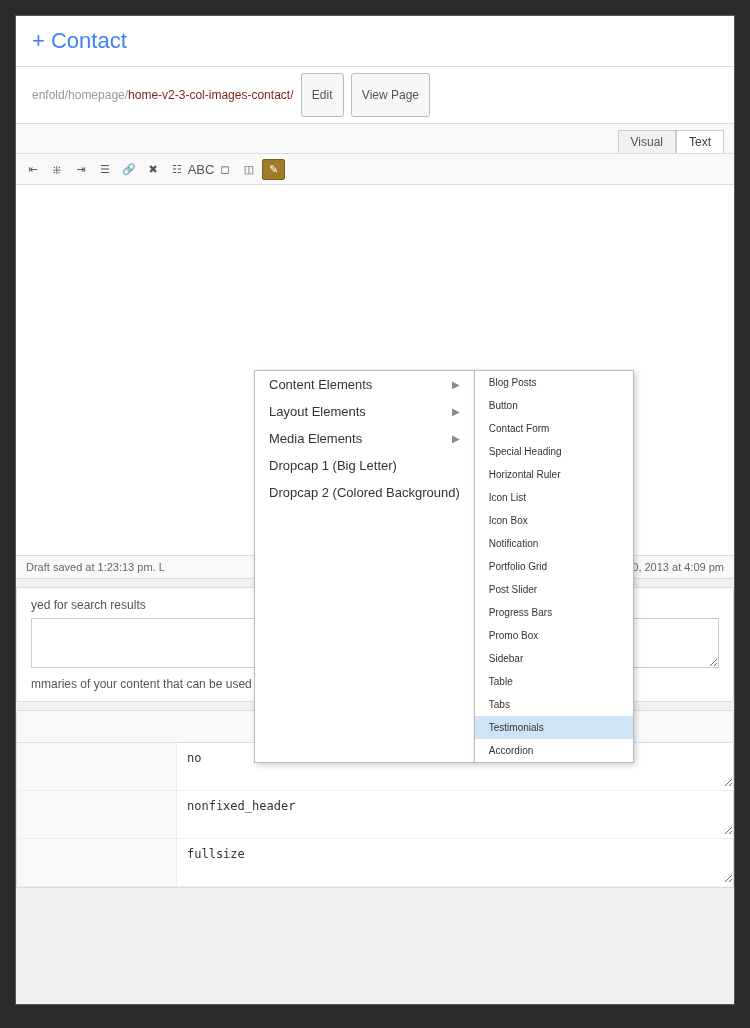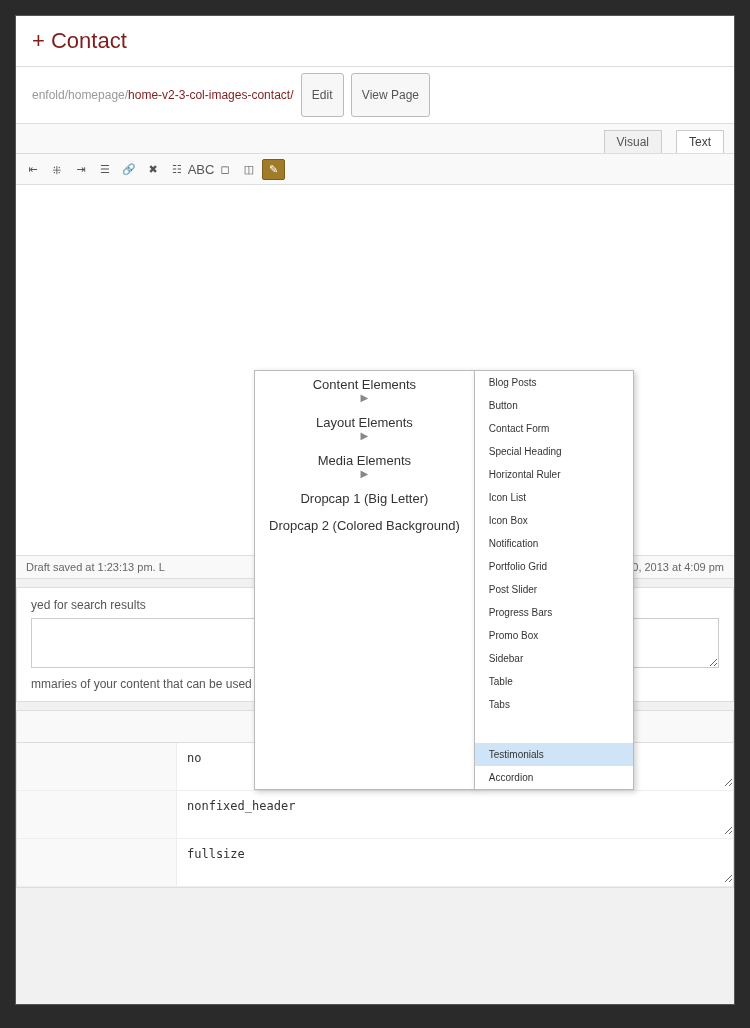--- a/index.html
+++ b/index.html
@@ -16,21 +16,21 @@
       min-height: 990px;
     }
     .page-header {
       background: #fff;
       padding: 12px 16px;
       border-bottom: 1px solid #ddd;
     }
     .page-title {
       font-size: 22px;
       font-weight: normal;
-      color: #7f1d1d;
+      color: #3b82f6;
     }
     .breadcrumb-bar {
       background: #fff;
       padding: 6px 16px;
       border-bottom: 1px solid #ddd;
       font-size: 12px;
       color: #999;
     }
     .breadcrumb-bar a {
       color: #7f1d1d;
@@ -61,21 +61,21 @@
       border-bottom: 1px solid #ddd;
     }
     .editor-tab {
       padding: 4px 12px;
       border: 1px solid #ccc;
       border-bottom: none;
       background: #f1f1f1;
       cursor: pointer;
       font-size: 12px;
       color: #555;
-      margin-left: 14px;
+      margin-left: 0;
     }
     .editor-tab.active {
       background: #fff;
       color: #404040;
       font-weight: normal;
     }
     .toolbar {
       display: flex;
       align-items: center;
       padding: 4px 6px;
@@ -120,42 +120,40 @@
       min-width: 220px;
     }
     .menu-item {
       padding: 6px 14px;
       cursor: pointer;
       color: #333;
       font-size: 13px;
       display: flex;
       justify-content: space-between;
       align-items: center;
-      flex-direction: column;
     }
     .menu-item .arrow {
       color: #888;
       font-size: 10px;
     }
     .submenu-column {
       background: #fff;
       border: 1px solid #bbb;
       box-shadow: 2px 2px 6px rgba(0,0,0,0.2);
       min-width: 160px;
       margin-left: -1px;
     }
     .submenu-item {
       padding: 6px 14px;
       cursor: pointer;
       color: #333;
       font-size: 10px;
     }
     .submenu-item.highlighted {
       background: #d0e4f7;
-      margin-top: 27px;
     }
 
     
     .status-bar {
       background: #f9f9f9;
       border-top: 1px solid #ddd;
       padding: 5px 10px;
       font-size: 11px;
       color: #666;
       display: flex;

